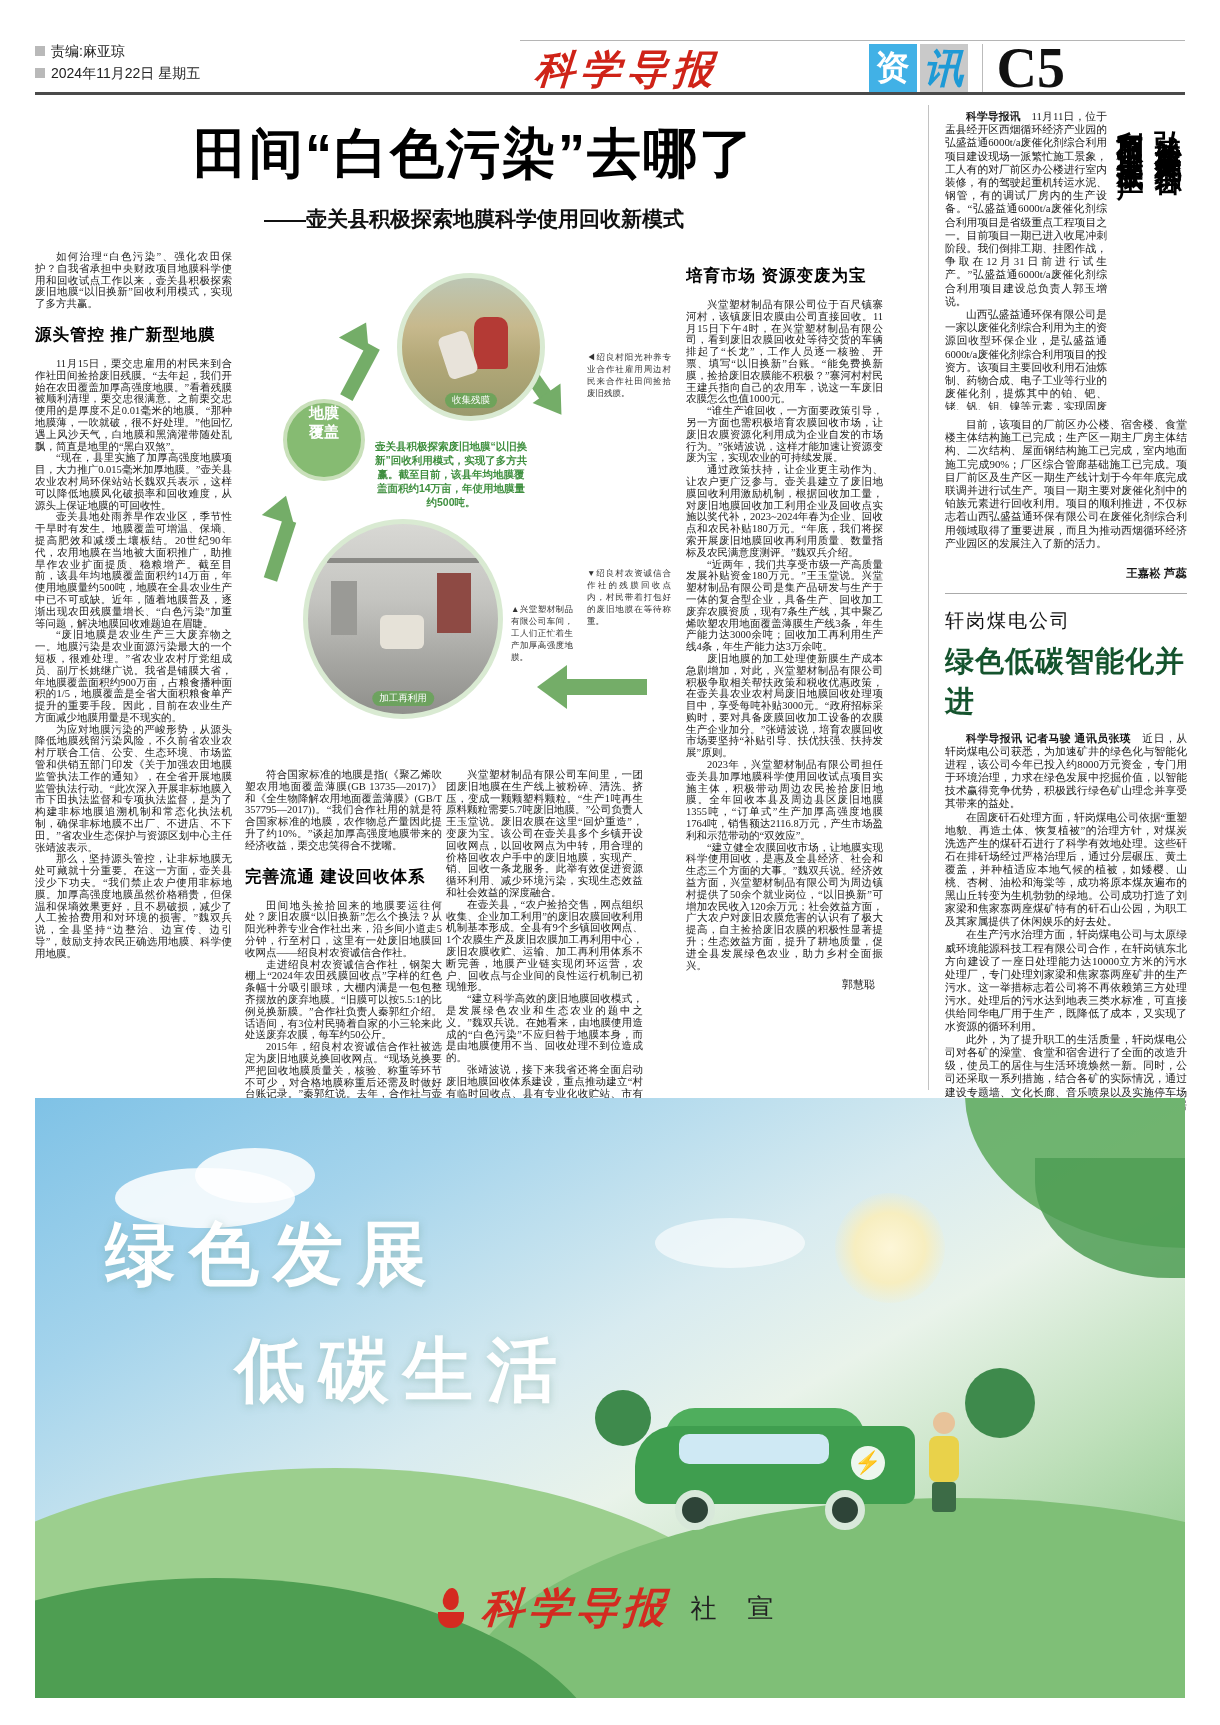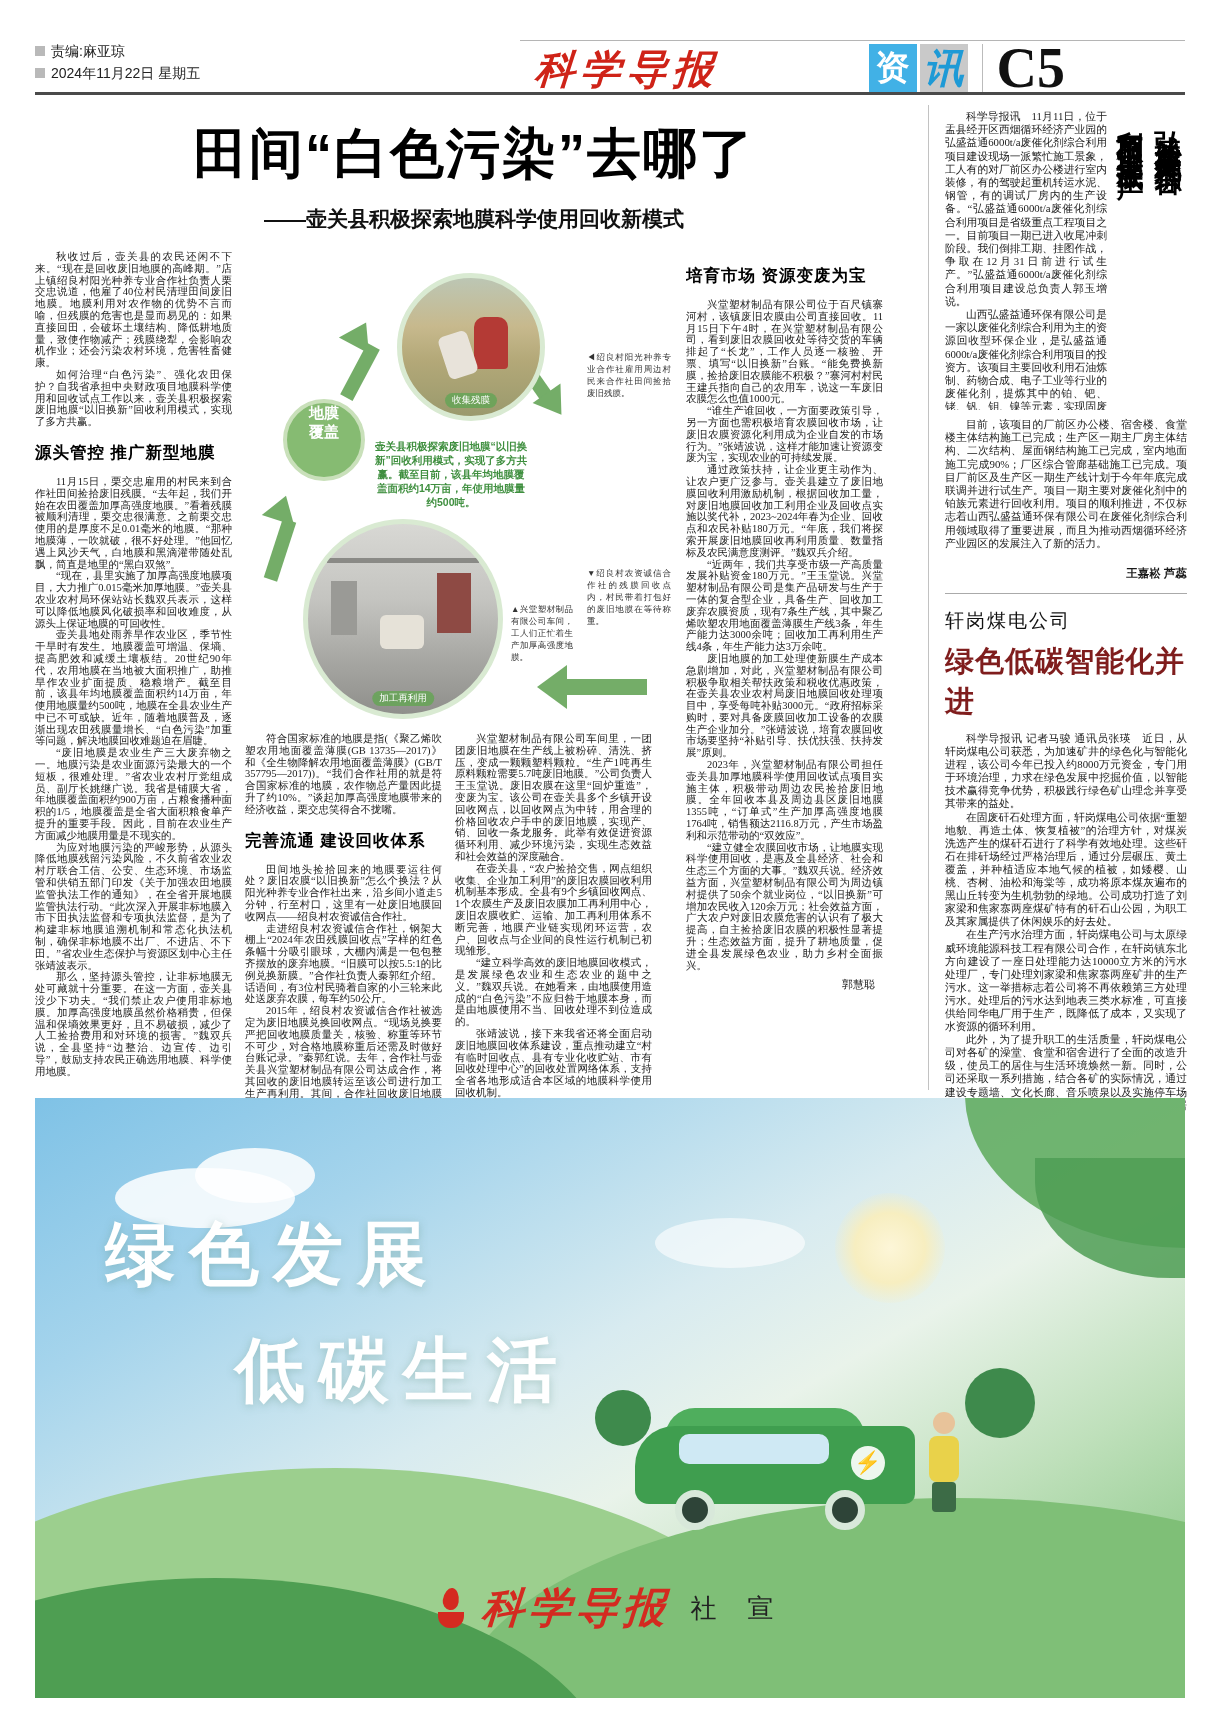--- a/index.html
+++ b/index.html
@@ -59,24 +59,24 @@
   
   .sidebar { position:absolute; left:945px; top:110px; width:242px; }
   .sb-top { display:flex; }
   .sb-body-narrow { width:162px; height:300px; overflow:hidden; }
   .sb-body-narrow .para, .sb-wide .para { font-size:10.8px; line-height:13.2px; }
   .vhead { width:76px; height:300px; margin-left:4px; writing-mode:vertical-rl; font-family:"Liberation Serif", serif; font-weight:bold; font-size:27px; letter-spacing:4px; line-height:38px; color:#000; }
   .sb-wide { margin-top:8px; height:142px; overflow:hidden; }
   .sb-byline { font-family:"Liberation Sans", sans-serif; font-weight:bold; font-size:11.5px; text-align:right; margin-top:6px; }
   .sb-divider { width:242px; height:1px; background:#aaa; margin:12px 0 14px 0; }
   .kicker { font-family:"Liberation Sans", sans-serif; font-size:19px; color:#111; letter-spacing:2px; }
-  .sb-headline { font-family:"Liberation Serif", serif; font-weight:900; font-size:29px; letter-spacing:1px; color:#7f1d1d; margin-top:8px; }
+  .sb-headline { font-family:"Liberation Serif", serif; font-weight:900; font-size:29px; letter-spacing:1px; color:#14532d; margin-top:8px; }
   .sb2-body { margin-top:10px; height:400px; overflow:hidden; }
   .sb2-body .para { font-size:10.8px; line-height:13.1px; }
-  .lead-label { font-family:"Liberation Sans", sans-serif; font-weight:normal; }
+  .lead-label { font-family:"Liberation Sans", sans-serif; font-weight:bold; }
 
   
   .banner { position:absolute; left:35px; top:1098px; width:1150px; height:600px; overflow:hidden;
     background:linear-gradient(150deg,#7fc2e6 0%,#a5d4ec 22%,#d8ebf0 45%,#e9f3ea 58%,#bfe0bb 75%,#8fca8b 92%,#7abf77 100%); }
   .cloud { position:absolute; background:#ffffff; border-radius:50%; opacity:.85; }
   .sunc { position:absolute; left:800px; top:95px; width:110px; height:110px; border-radius:50%; background:radial-gradient(circle,#fdf6d8 0%,#f7eec0 45%,rgba(247,238,192,0) 75%); }
   .hill { position:absolute; border-radius:50%; }
   .leafcorner { position:absolute; right:-40px; top:-30px; width:260px; height:180px; background:#63ad62; border-radius:0 0 0 85% ; opacity:.9; }
   .leafcorner2 { position:absolute; right:-20px; top:60px; width:170px; height:120px; background:#4f9e55; border-radius:0 0 0 80%; opacity:.85; }
   .banner-line { position:absolute; color:#ffffff; font-family:"Liberation Sans", sans-serif; font-weight:900; font-size:70px; letter-spacing:14px; text-shadow:0 2px 8px rgba(90,140,120,.35); }
@@ -115,21 +115,20 @@
     <div class="page-no">C5</div>
   </div>
 </div>
 <div class="header-rule"></div>
 
 <div class="main">
   <h1 class="headline">田间“白色污染”去哪了</h1>
   <div class="subhead">——壶关县积极探索地膜科学使用回收新模式</div>
   <div class="cols">
     <div class="tcol">
-        <p class="para">秋收过后，壶关县的农民还闲不下来。“现在是回收废旧地膜的高峰期。”店上镇绍良村阳光种养专业合作社负责人栗交忠说道，他雇了40位村民清理田间废旧地膜。地膜利用对农作物的优势不言而喻，但残膜的危害也是显而易见的：如果直接回田，会破坏土壤结构、降低耕地质量，致使作物减产；残膜绕犁，会影响农机作业；还会污染农村环境，危害牲畜健康。</p>
         <p class="para">如何治理“白色污染”、强化农田保护？自我省承担中央财政项目地膜科学使用和回收试点工作以来，壶关县积极探索废旧地膜“以旧换新”回收利用模式，实现了多方共赢。</p>
         <h3 class="col-head">源头管控  推广新型地膜</h3>
         <p class="para">11月15日，栗交忠雇用的村民来到合作社田间捡拾废旧残膜。“去年起，我们开始在农田覆盖加厚高强度地膜。”看着残膜被顺利清理，栗交忠很满意。之前栗交忠使用的是厚度不足0.01毫米的地膜。“那种地膜薄，一吹就破，很不好处理。”他回忆遇上风沙天气，白地膜和黑滴灌带随处乱飘，简直是地里的“黑白双煞”。</p>
         <p class="para">“现在，县里实施了加厚高强度地膜项目，大力推广0.015毫米加厚地膜。”壶关县农业农村局环保站站长魏双兵表示，这样可以降低地膜风化破损率和回收难度，从源头上保证地膜的可回收性。</p>
         <p class="para">壶关县地处雨养旱作农业区，季节性干旱时有发生。地膜覆盖可增温、保墒、提高肥效和减缓土壤板结。20世纪90年代，农用地膜在当地被大面积推广，助推旱作农业扩面提质、稳粮增产。截至目前，该县年均地膜覆盖面积约14万亩，年使用地膜量约500吨，地膜在全县农业生产中已不可或缺。近年，随着地膜普及，逐渐出现农田残膜量增长、“白色污染”加重等问题，解决地膜回收难题迫在眉睫。</p>
         <p class="para">“废旧地膜是农业生产三大废弃物之一。地膜污染是农业面源污染最大的一个短板，很难处理。”省农业农村厅党组成员、副厅长姚继广说。我省是铺膜大省，年地膜覆盖面积约900万亩，占粮食播种面积的1/5，地膜覆盖是全省大面积粮食单产提升的重要手段。因此，目前在农业生产方面减少地膜用量是不现实的。</p>
         <p class="para">为应对地膜污染的严峻形势，从源头降低地膜残留污染风险，不久前省农业农村厅联合工信、公安、生态环境、市场监管和供销五部门印发《关于加强农田地膜监管执法工作的通知》，在全省开展地膜监管执法行动。“此次深入开展非标地膜入市下田执法监督和专项执法监督，是为了构建非标地膜追溯机制和常态化执法机制，确保非标地膜不出厂、不进店、不下田。”省农业生态保护与资源区划中心主任张靖波表示。</p>
         <p class="para">那么，坚持源头管控，让非标地膜无处可藏就十分重要。在这一方面，壶关县没少下功夫。“我们禁止农户使用非标地膜。加厚高强度地膜虽然价格稍贵，但保温和保墒效果更好，且不易破损，减少了人工捡拾费用和对环境的损害。”魏双兵说，全县坚持“边整治、边宣传、边引导”，鼓励支持农民正确选用地膜、科学使用地膜。</p>
       </div>
     <div class="mid">
@@ -160,21 +159,21 @@
           <div class="m2"></div>
           <div class="roll"></div>
           <div class="pill">加工再利用</div>
         </div>
 
         <div class="side-cap" style="left:342px;top:100px;width:84px;">◀绍良村阳光种养专业合作社雇用周边村民来合作社田间捡拾废旧残膜。</div>
         <div class="side-cap" style="left:342px;top:316px;width:84px;">▼绍良村农资诚信合作社的残膜回收点内，村民带着打包好的废旧地膜在等待称重。</div>
         <div class="side-cap" style="left:266px;top:352px;width:62px;">▲兴堂塑材制品有限公司车间，工人们正忙着生产加厚高强度地膜。</div>
       </div>
 
-      <div style="display:flex;gap:13px;height:376px;overflow:hidden;">
+      <div style="display:flex;gap:4px;height:376px;overflow:hidden;margin-top:36px;">
         <div class="tcol" style="height:376px;">
             <p class="para">符合国家标准的地膜是指(《聚乙烯吹塑农用地面覆盖薄膜(GB 13735—2017)》和《全生物降解农用地面覆盖薄膜》(GB/T 357795—2017))。“我们合作社用的就是符合国家标准的地膜，农作物总产量因此提升了约10%。”谈起加厚高强度地膜带来的经济收益，栗交忠笑得合不拢嘴。</p>
             <h3 class="col-head">完善流通  建设回收体系</h3>
             <p class="para">田间地头捡拾回来的地膜要运往何处？废旧农膜“以旧换新”怎么个换法？从阳光种养专业合作社出来，沿乡间小道走5分钟，行至村口，这里有一处废旧地膜回收网点——绍良村农资诚信合作社。</p>
             <p class="para">走进绍良村农资诚信合作社，钢架大棚上“2024年农田残膜回收点”字样的红色条幅十分吸引眼球，大棚内满是一包包整齐摆放的废弃地膜。“旧膜可以按5.5:1的比例兑换新膜。”合作社负责人秦郭红介绍。话语间，有3位村民骑着自家的小三轮来此处送废弃农膜，每车约50公斤。</p>
             <p class="para">2015年，绍良村农资诚信合作社被选定为废旧地膜兑换回收网点。“现场兑换要严把回收地膜质量关，核验、称重等环节不可少，对合格地膜称重后还需及时做好台账记录。”秦郭红说。去年，合作社与壶关县兴堂塑材制品有限公司达成合作，将其回收的废旧地膜转运至该公司进行加工生产再利用。其间，合作社回收废旧地膜100多吨，覆盖周边3个乡镇、100个村，约1000农户。</p>
           </div>
         <div class="tcol" style="height:376px;">
             <p class="para">兴堂塑材制品有限公司车间里，一团团废旧地膜在生产线上被粉碎、清洗、挤压，变成一颗颗塑料颗粒。“生产1吨再生原料颗粒需要5.7吨废旧地膜。”公司负责人王玉堂说。废旧农膜在这里“回炉重造”，变废为宝。该公司在壶关县多个乡镇开设回收网点，以回收网点为中转，用合理的价格回收农户手中的废旧地膜，实现产、销、回收一条龙服务。此举有效促进资源循环利用、减少环境污染，实现生态效益和社会效益的深度融合。</p>
             <p class="para">在壶关县，“农户捡拾交售，网点组织收集、企业加工利用”的废旧农膜回收利用机制基本形成。全县有9个乡镇回收网点、1个农膜生产及废旧农膜加工再利用中心，废旧农膜收贮、运输、加工再利用体系不断完善，地膜产业链实现闭环运营，农户、回收点与企业间的良性运行机制已初现雏形。</p>

